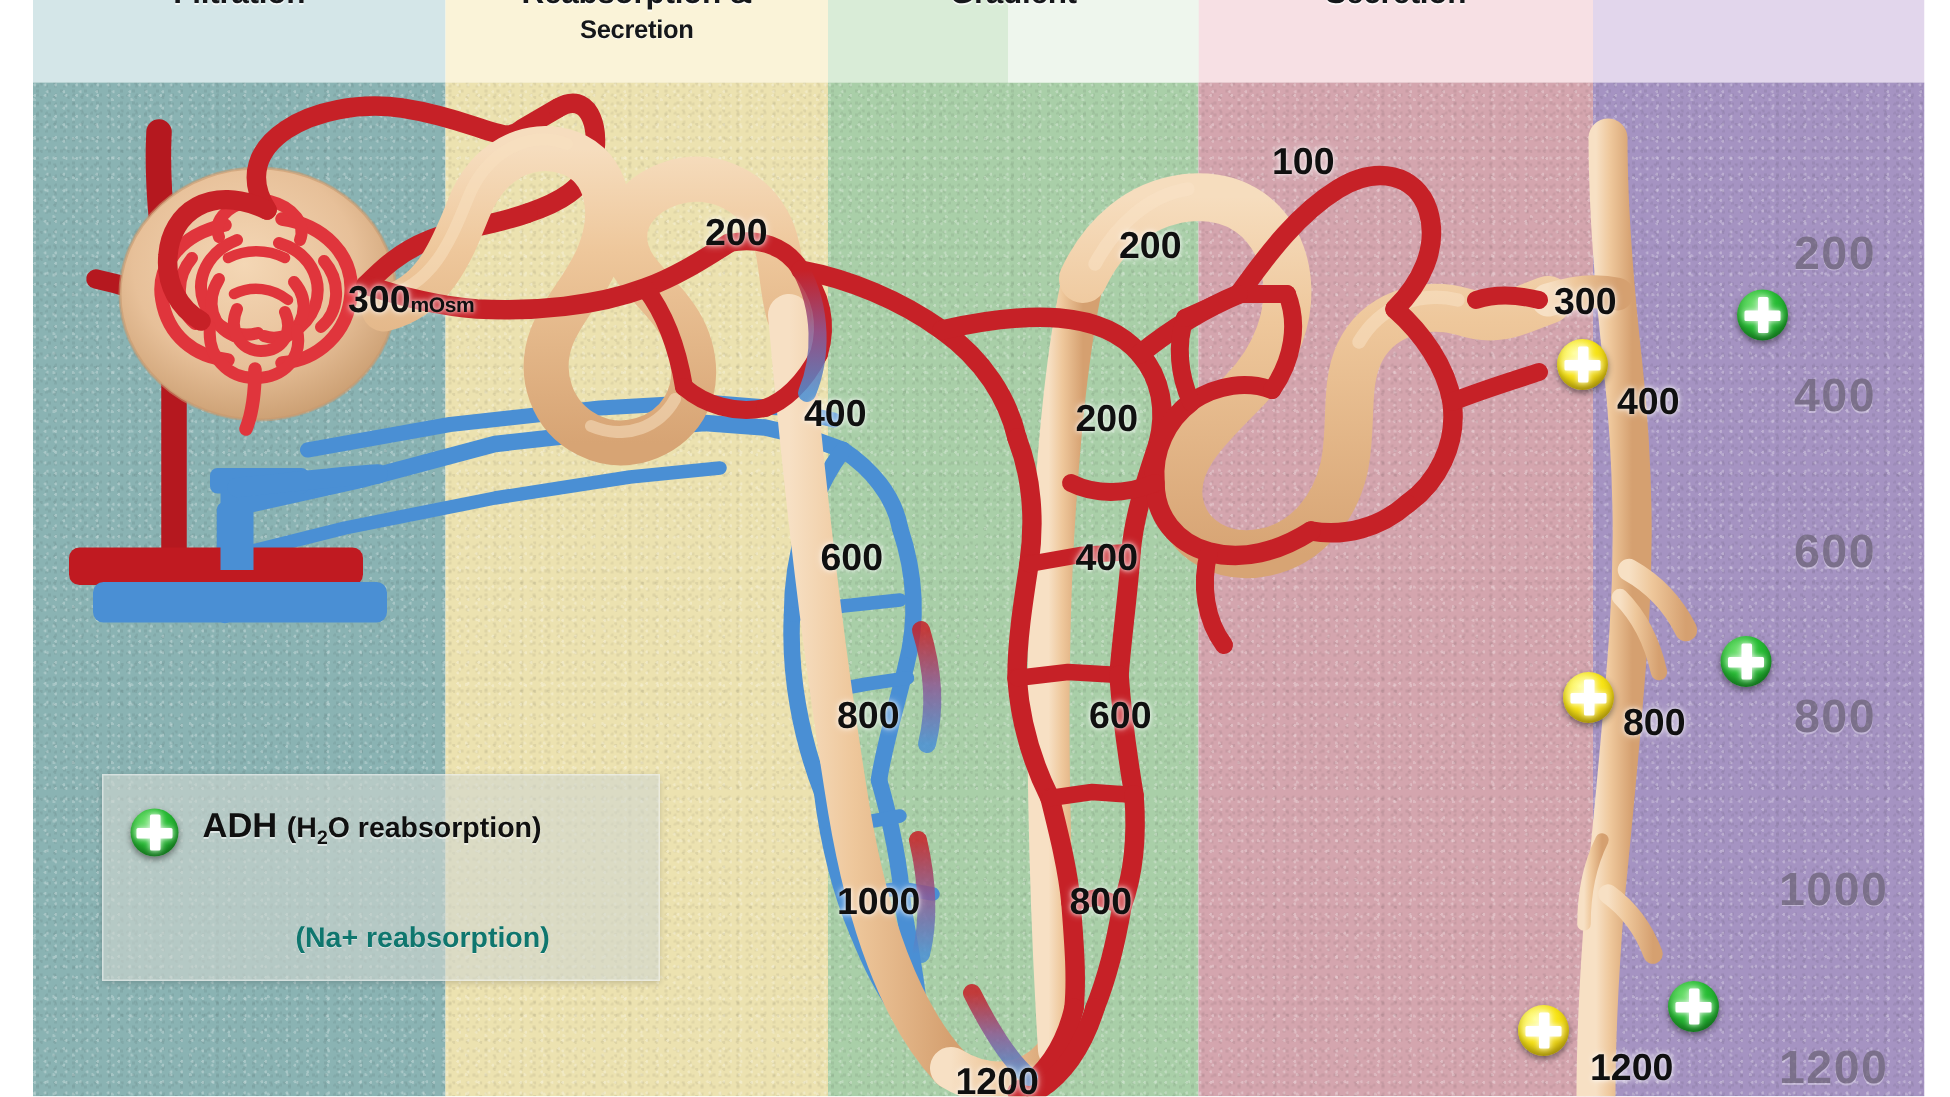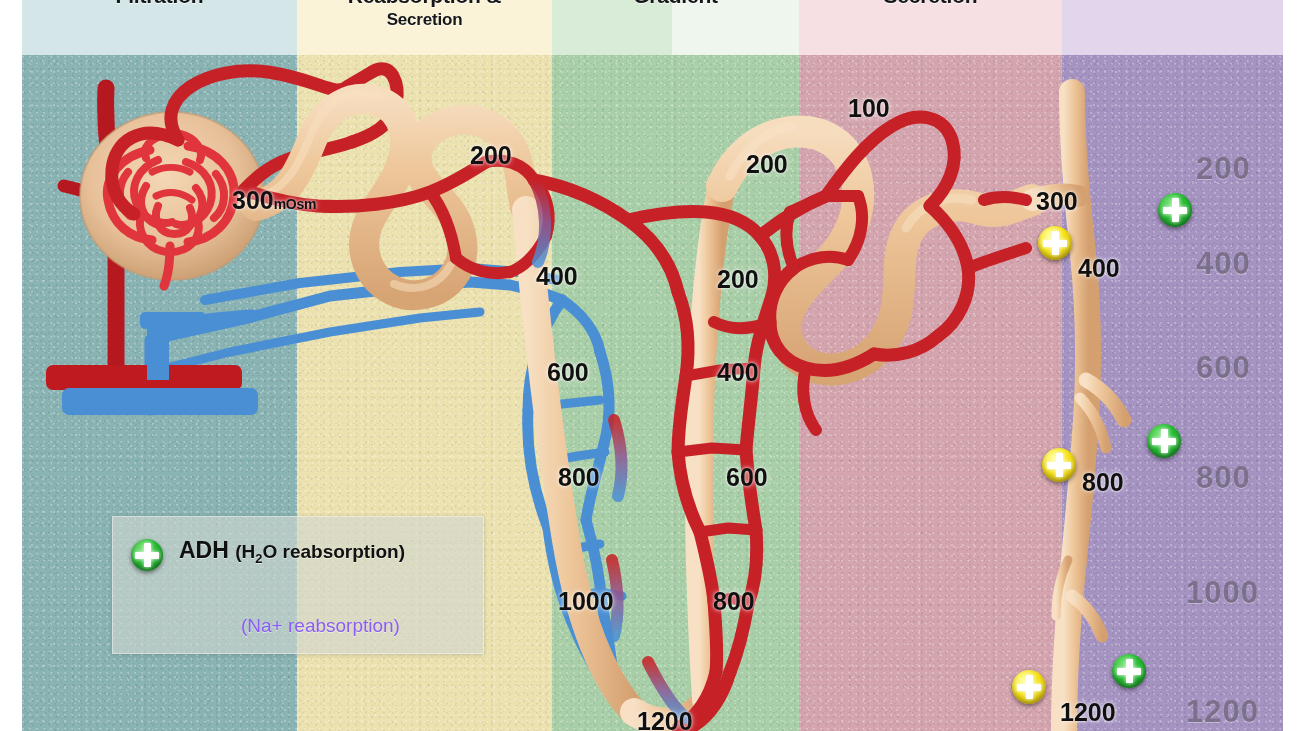--- a/index.html
+++ b/index.html
@@ -51,26 +51,26 @@
   .marker.yellow{background:radial-gradient(circle at 33% 28%,#ffff9a 0%,#f7e316 45%,#c9a80a 100%);
     box-shadow:0 2px 4px rgba(0,0,0,.45), inset 0 -3px 5px rgba(0,0,0,.28);}
   .marker .plus-v,.marker .plus-h{position:absolute;background:#ffffff;border-radius:1px;
     box-shadow:0 0 4px rgba(255,255,255,.95);}
   .marker .plus-v{left:50%;top:14%;width:7px;height:72%;margin-left:-3.5px;}
   .marker .plus-h{top:50%;left:14%;height:7px;width:72%;margin-top:-3.5px;}
 
   
   #legend{position:absolute;left:68px;top:516px;width:370px;height:136px;
     background:rgba(208,214,208,.62);border:1px solid rgba(255,255,255,.45);
-    box-shadow:0 1px 4px rgba(0,0,0,.18);margin-left:44px;}
+    box-shadow:0 1px 4px rgba(0,0,0,.18);}
   .leg-row{position:absolute;display:flex;align-items:flex-start;}
   .leg-text{font-weight:bold;font-size:23px;color:#101010;line-height:26px;
     text-shadow:0 1px 0 rgba(255,255,255,.55);}
   .leg-text .small{font-size:19px;}
-  .leg-sub{position:absolute;font-weight:normal;font-size:19px;color:#8b5cf6;
+  .leg-sub{position:absolute;font-weight:bold;font-size:19px;color:#0f766e;
     text-shadow:0 1px 0 rgba(255,255,255,.55);}
   sub{font-size:.68em;}
 </style>
 </head>
 <body>
 
 <div id="stage">
 
   <div class="bands" id="bands">
       <div class="band" style="left: 0px; width: 275px;">

